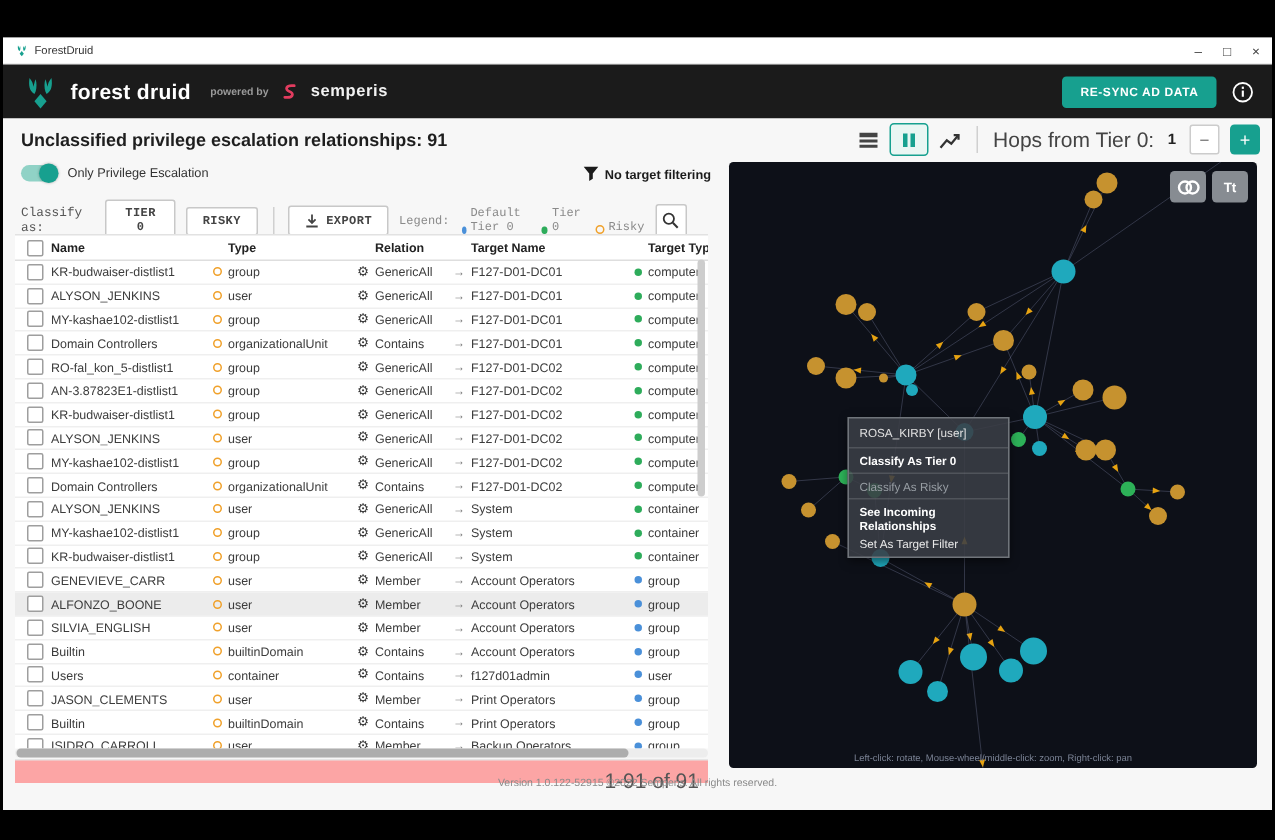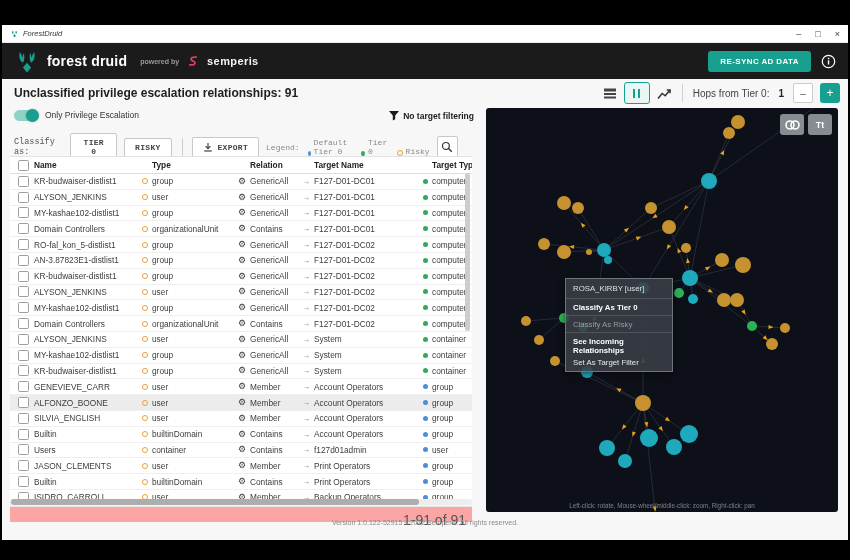--- a/index.html
+++ b/index.html
@@ -1,21 +1,21 @@
 <!DOCTYPE html>
 <html><head>
 <meta charset="utf-8">
 <style>
   html,body{margin:0;padding:0;background:#000;width:850px;height:560px;overflow:hidden;
     font-family:"Liberation Sans",sans-serif;-webkit-font-smoothing:antialiased;}
   .stage{position:absolute;left:2px;top:25px;width:846px;height:515px;background:#fff;overflow:hidden;}
 
   
   .titlebar{height:17px;background:#fff;display:flex;align-items:center;justify-content:space-between;padding:0 8px;border-bottom:1px solid #ececec;}
-  .tb-left{display:flex;align-items:center;gap:4px;font-size:7.5px;color:#333;font-style:italic;}
+  .tb-left{display:flex;align-items:center;gap:4px;font-size:7.5px;color:#333;}
   .tb-controls{display:flex;align-items:center;gap:14px;font-size:9px;color:#444;}
   .tb-controls span{cursor:default;}
 
   
   .appheader{height:36px;background:#1b1b1b;display:flex;align-items:center;justify-content:space-between;padding:0 12px;}
   .brand{display:flex;align-items:center;gap:7px;}
   .brandname{color:#fff;font-size:14px;font-weight:bold;letter-spacing:.2px;}
   .powered{color:#9a9a9a;font-size:7px;margin-left:6px;font-weight:bold;}
   .semperis{color:#f2f2f2;font-size:11px;font-weight:bold;letter-spacing:.4px;}
   .hdr-right{display:flex;align-items:center;gap:10px;}
@@ -24,21 +24,21 @@
 
   
   .content{position:relative;height:462px;background:#f7f7f7;}
   .subheader{position:absolute;left:0;top:0;width:100%;height:27px;}
   .page-title{position:absolute;left:12px;top:7px;font-size:12px;font-weight:bold;color:#1e1e1e;}
   .view-toolbar{position:absolute;right:8px;top:3px;display:flex;align-items:center;gap:7px;height:22px;}
   .vt-pause{width:24px;height:20px;border:1.5px solid #17a08f;border-radius:3px;background:#eaf6f3;
     display:flex;align-items:center;justify-content:center;gap:2.5px;}
   .vt-pause i{display:block;width:2.5px;height:9px;background:#17a08f;}
   .vdiv{width:1px;height:18px;background:#d0d0d0;margin:0 3px;}
-  .hops-label{font-size:10px;color:#444;}
+  .hops-label{font-size:14px;color:#444;}
   .hops-value{font-size:10px;color:#222;font-weight:bold;margin:0 2px;}
   .btn-minus{width:18px;height:18px;background:#fff;border:1px solid #ccc;border-radius:2px;
     font-size:10px;color:#555;display:flex;align-items:center;justify-content:center;}
   .btn-plus{width:20px;height:20px;background:#17a08f;border:none;border-radius:3px;
     font-size:12px;color:#fff;display:flex;align-items:center;justify-content:center;}
 
   
   .filter-row{position:absolute;left:12px;top:31px;display:flex;align-items:flex-start;gap:7px;}
   .toggle{position:relative;width:24px;height:11px;border-radius:6px;background:#90d2c6;}
   .toggle .knob{position:absolute;right:-1px;top:-1.5px;width:13px;height:13px;border-radius:50%;background:#17a08f;box-shadow:0 0 2px rgba(0,0,0,.3);}

